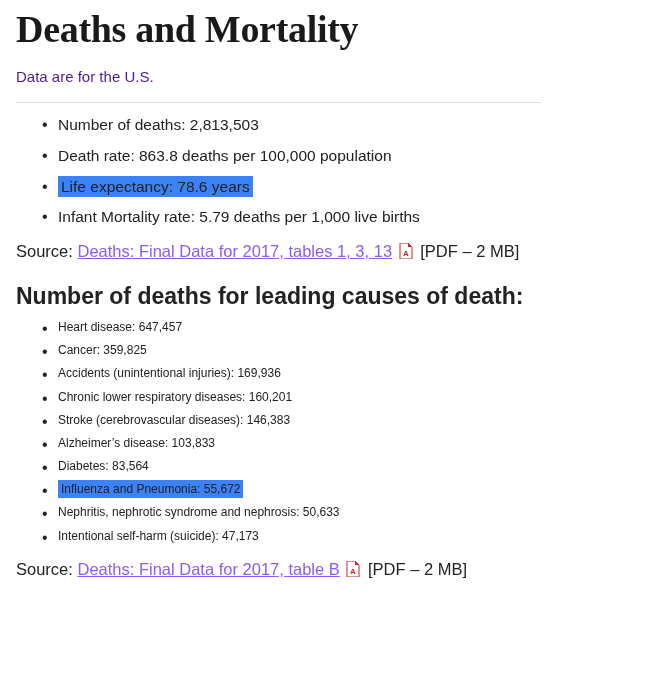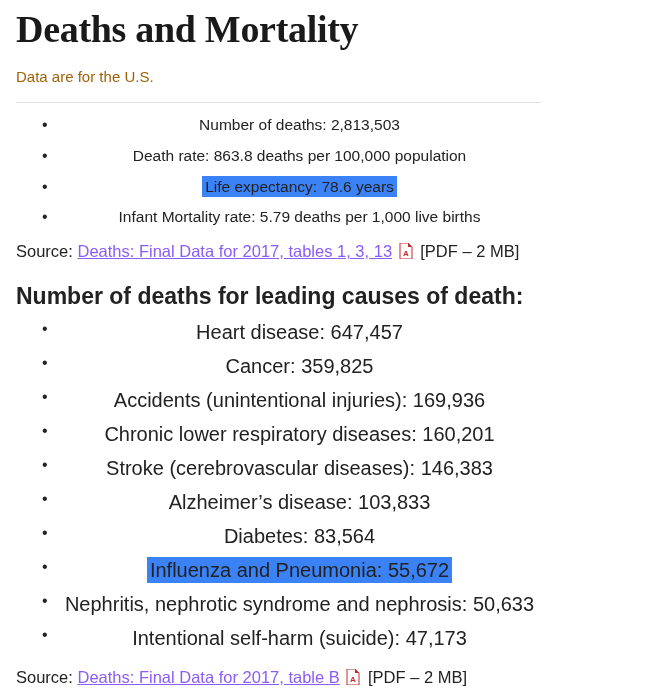--- a/index.html
+++ b/index.html
@@ -23,33 +23,32 @@
     font-family: "Liberation Serif", serif;
     font-size: 38px;
     font-weight: bold;
     line-height: 1.15;
     margin: 8px 0 0 0;
     color: #1a1a1a;
     letter-spacing: -0.3px;
   }
   .subtitle {
     font-size: 15px;
-    color: #a16207;
+    color: #4c1d95;
     margin: 16px 0 0 0;
   }
   .rule {
     border: none;
     border-top: 1px solid #dddddd;
     margin: 17px 0 0 0;
   }
   ul.bullets {
     list-style: none;
     margin: 12px 0 0 0;
     padding: 0;
-    text-align: center;
   }
   ul.bullets li {
     position: relative;
     padding-left: 42px;
     font-size: 15.5px;
     line-height: 1.35;
     margin-bottom: 10px;
     color: #222222;
   }
   ul.bullets li::before {
@@ -85,21 +84,21 @@
     font-weight: bold;
     margin: 20px 0 0 0;
     color: #222222;
     line-height: 1.2;
   }
   ul.bullets.tight {
     margin-top: 8px;
   }
   ul.bullets.tight li {
     margin-bottom: 7px;
-    font-size: 20px;
+    font-size: 12px;
   }
   .bottom-source {
     margin-top: 16px;
   }
 </style>
 </head>
 <body>
 
 <div class="page">
 

